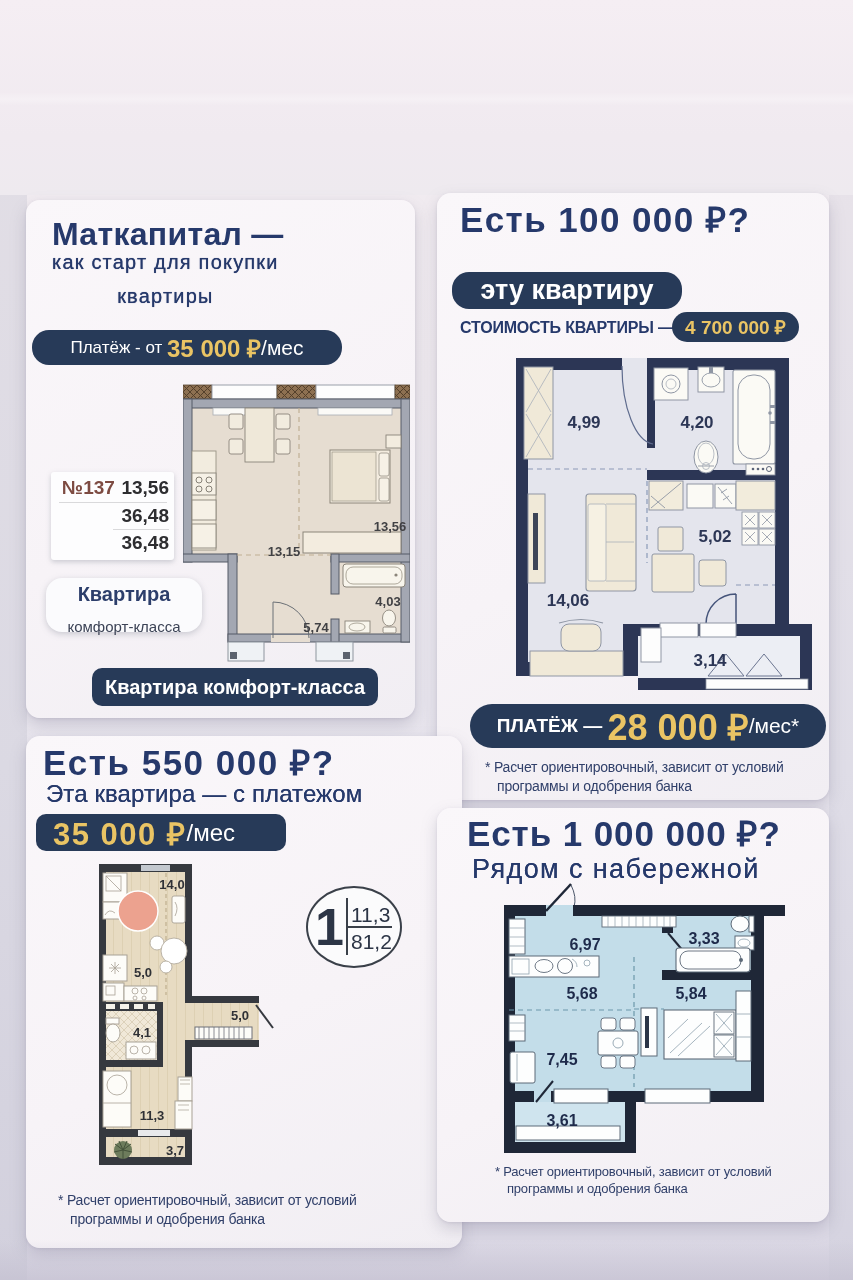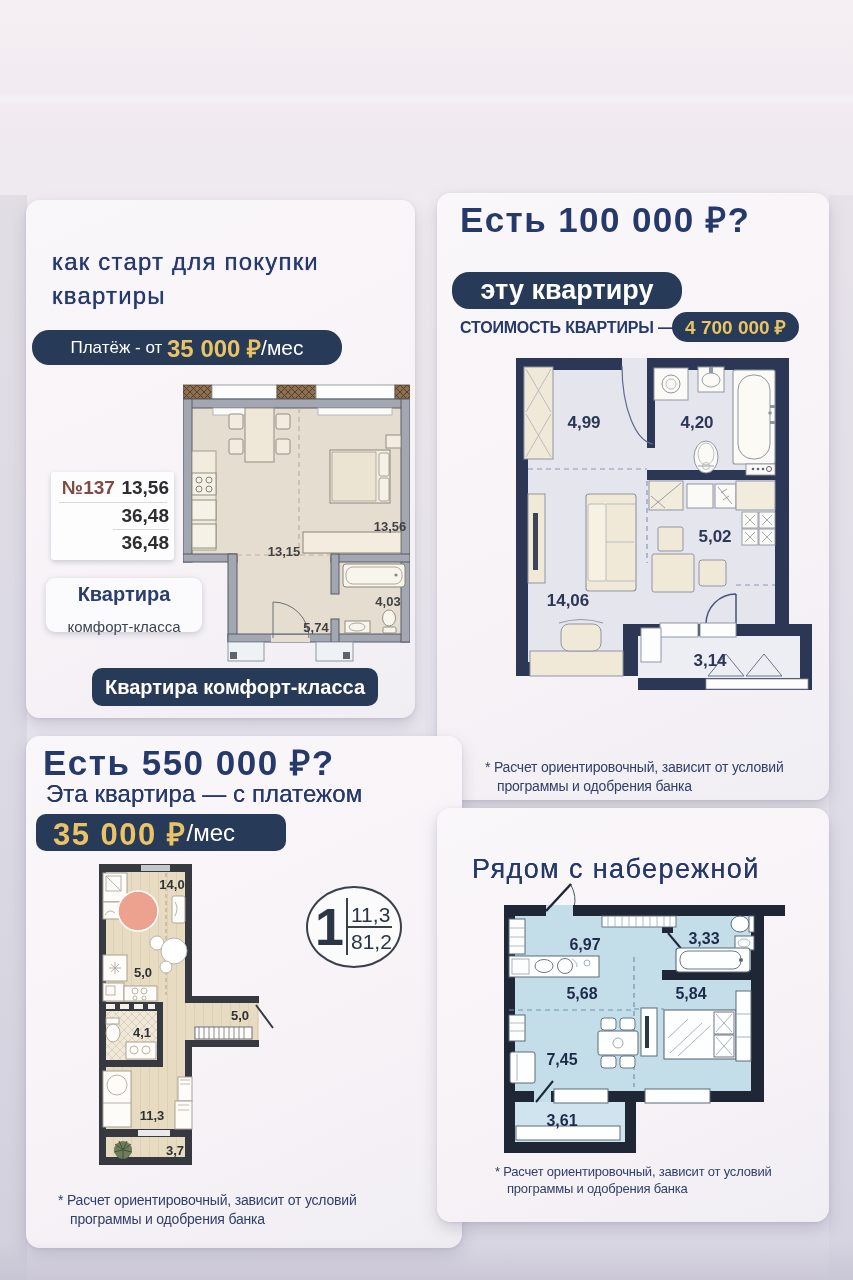--- a/index.html
+++ b/index.html
@@ -22,38 +22,39 @@
 <div class="abs" style="left:0;top:0;width:27px;height:1280px;background:linear-gradient(180deg,#e3dfe6,#dbd9e3 60%,#d2d0dd);"></div>
 
 <div class="abs" style="left:829px;top:0;width:24px;height:1280px;background:linear-gradient(180deg,#eae4ea,#dfdde7 60%,#d5d3e0);"></div>
 
 <div class="abs" style="left:0;top:0;width:853px;height:195px;background:linear-gradient(180deg,#f5eef3,#f0EAF0 70%,#eeeaef);"></div>
 
 <div class="abs" style="left:0;top:92px;width:853px;height:14px;background:linear-gradient(180deg,rgba(255,255,255,0),rgba(255,255,255,.28),rgba(255,255,255,0));"></div>
 
 <div class="card" style="left:26px;top:200px;width:389px;height:518px;">
 
-  <div class="h1" style="position:absolute;left:26px;top:45px;font-size:24px;line-height:34px;font-weight:normal;letter-spacing:1.2px;text-shadow:0 0 .7px #26396b;">как старт для покупки<br>квартиры</div>
+  <div class="h1" style="position:absolute;left:26px;top:17px;font-size:32px;line-height:34px;letter-spacing:0.3px;">Маткапитал —</div>
+  <div class="h1" style="position:absolute;left:26px;top:45px;font-size:20px;line-height:34px;font-weight:normal;letter-spacing:1.2px;text-shadow:0 0 .7px #26396b;text-align:center;">как старт для покупки<br>квартиры</div>
 
   <div class="pill" style="left:6px;top:130px;width:310px;height:35px;border-radius:17px;">
     <span style="font-size:17px;">Платёж - от&nbsp;</span>
       <span class="gold" style="font-size:24px;">35 000 ₽</span>
       <span style="font-size:21px;">/мес</span>
   </div>
 
   <div class="abs" style="left:25px;top:272px;width:123px;height:88px;background:#fdfdfe;border-radius:3px;box-shadow:0 2px 5px rgba(120,125,140,.35);">
     <div class="abs" style="left:11px;top:5px;color:#7d4b42;font-weight:bold;font-size:19px;">№137</div>
     <div class="abs" style="right:5px;top:5px;color:#2d2d30;font-weight:bold;font-size:19px;">13,56</div>
     <div class="abs" style="left:8px;top:30px;width:108px;height:1px;background:#d9d9db;"></div>
     <div class="abs" style="right:5px;top:33px;color:#2d2d30;font-weight:bold;font-size:19px;">36,48</div>
     <div class="abs" style="left:62px;top:57px;width:56px;height:1px;background:#d9d9db;"></div>
     <div class="abs" style="right:5px;top:60px;color:#2d2d30;font-weight:bold;font-size:19px;">36,48</div>
   </div>
 
-  <div class="abs" style="left:20px;top:378px;width:156px;height:54px;background:#fbfbfd;border-radius:9px;box-shadow:0 2px 6px rgba(120,125,140,.35);text-align:center;">
+  <div class="abs" style="left:20px;top:378px;width:156px;height:54px;background:#fbfbfd;border-radius:16px;box-shadow:0 2px 6px rgba(120,125,140,.35);text-align:center;">
     <div style="margin-top:5px;font-size:20px;font-weight:bold;color:#2c3e6b;">Квартира</div>
     <div style="font-size:15px;color:#3c4356;margin-top:12px;">комфорт-класса</div>
   </div>
 
   <div class="pill" style="left:66px;top:468px;width:286px;height:38px;border-radius:10px;font-weight:bold;font-size:20px;">Квартира комфорт-класса</div>
 
   <svg class="abs" style="left:157px;top:178px;" width="227" height="287" viewBox="0 0 227 287">
     <defs>
       <pattern id="hx" width="7" height="7" patternUnits="userSpaceOnUse">
         <rect width="7" height="7" fill="#8d7051"></rect>
@@ -318,20 +319,25 @@
 
     <text x="189" y="70" font-size="17" font-weight="bold" fill="#2c3655" text-anchor="middle">4,20</text>
 
     <text x="207" y="184" font-size="17" font-weight="bold" fill="#2c3655" text-anchor="middle">5,02</text>
 
     <text x="60" y="248" font-size="17" font-weight="bold" fill="#2c3655" text-anchor="middle">14,06</text>
 
     <text x="202" y="308" font-size="17" font-weight="bold" fill="#2c3655" text-anchor="middle">3,14</text>
   </svg>
 
+  <div class="pill" style="left:33px;top:511px;width:356px;height:44px;border-radius:22px;">
+    <span style="font-size:19px;font-weight:bold;">ПЛАТЁЖ —&nbsp;</span>
+      <span class="gold" style="font-size:36px;">28 000 ₽</span>
+      <span style="font-size:21px;">/мес*</span>
+  </div>
 
   <div class="fnote" style="left:48px;top:565px;">* Расчет ориентировочный, зависит от условий<br><span style="margin-left:12px;">программы и одобрения банка</span></div>
 </div>
 
 <div class="card" style="left:26px;top:736px;width:436px;height:512px;">
   <div class="h1" style="position:absolute;left:17px;top:2px;font-size:35px;letter-spacing:1.5px;">Есть 550 000 ₽?</div>
   <div class="abs navy" style="left:20px;top:44px;font-size:24px;letter-spacing:0.1px;text-shadow:0 0 .6px #26396b;">Эта квартира — с платежом</div>
   <div class="pill" style="left:10px;top:78px;width:250px;height:37px;border-radius:10px;justify-content:flex-start;padding-left:0;">
     <span class="gold" style="font-size:31px;letter-spacing:1.5px;margin-left:17px;">35 000 ₽</span>
       <span style="font-size:24px;">/мес</span>
@@ -488,20 +494,21 @@
 
     <text x="56" y="262" font-size="13" font-weight="bold" fill="#2f3136" text-anchor="middle">11,3</text>
 
     <text x="79" y="297" font-size="13" font-weight="bold" fill="#2f3136" text-anchor="middle">3,7</text>
   </svg>
 
   <div class="fnote" style="left:32px;top:455px;">* Расчет ориентировочный, зависит от условий<br><span style="margin-left:12px;">программы и одобрения банка</span></div>
 </div>
 
 <div class="card" style="left:437px;top:808px;width:392px;height:414px;">
+  <div class="h1" style="position:absolute;left:30px;top:1px;font-size:35px;letter-spacing:0.9px;">Есть 1 000 000 ₽?</div>
   <div class="abs navy" style="left:35px;top:46px;font-size:27px;letter-spacing:1.4px;text-shadow:0 0 .6px #26396b;">Рядом с набережной</div>
 
   <svg class="abs" style="left:61px;top:70px;" width="295" height="278" viewBox="0 0 295 278">
 
     <rect x="6" y="27" width="260" height="197" fill="#c3dde9"></rect>
 
     <rect x="6" y="213" width="132" height="62" fill="#cfe4ee"></rect>
 
     <rect x="6" y="27" width="42" height="11" fill="#1f2737"></rect>
 

